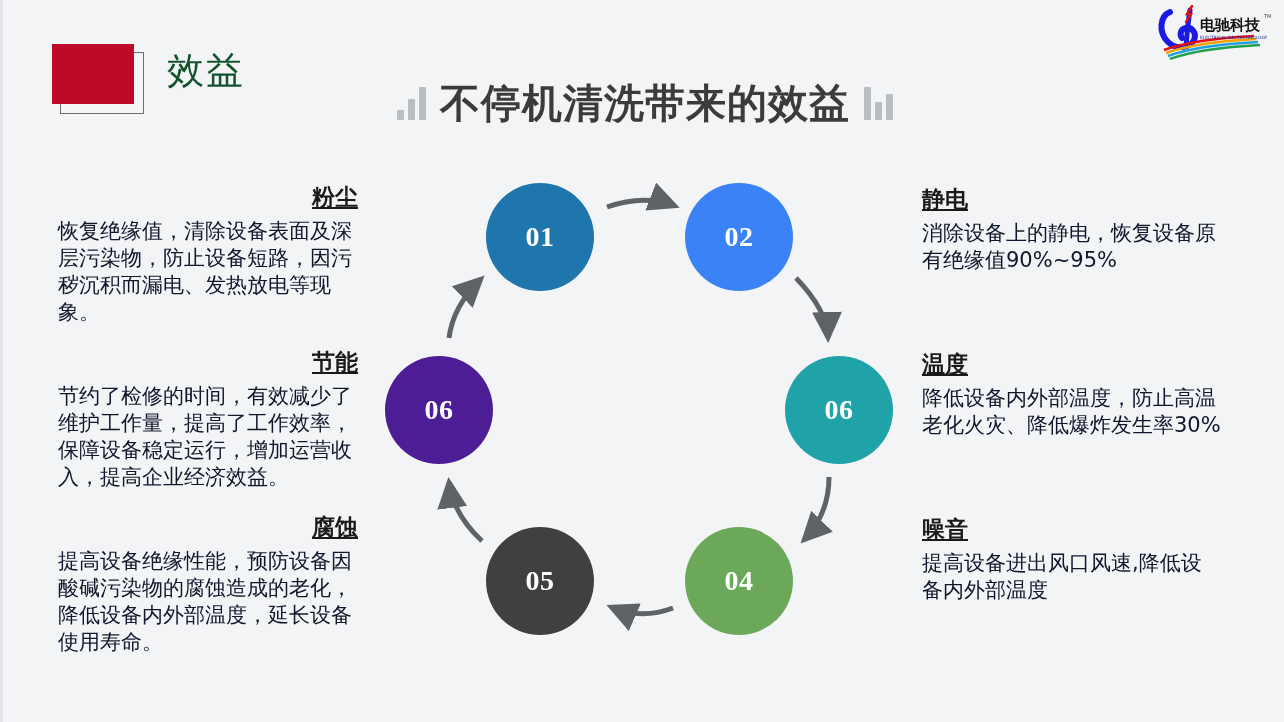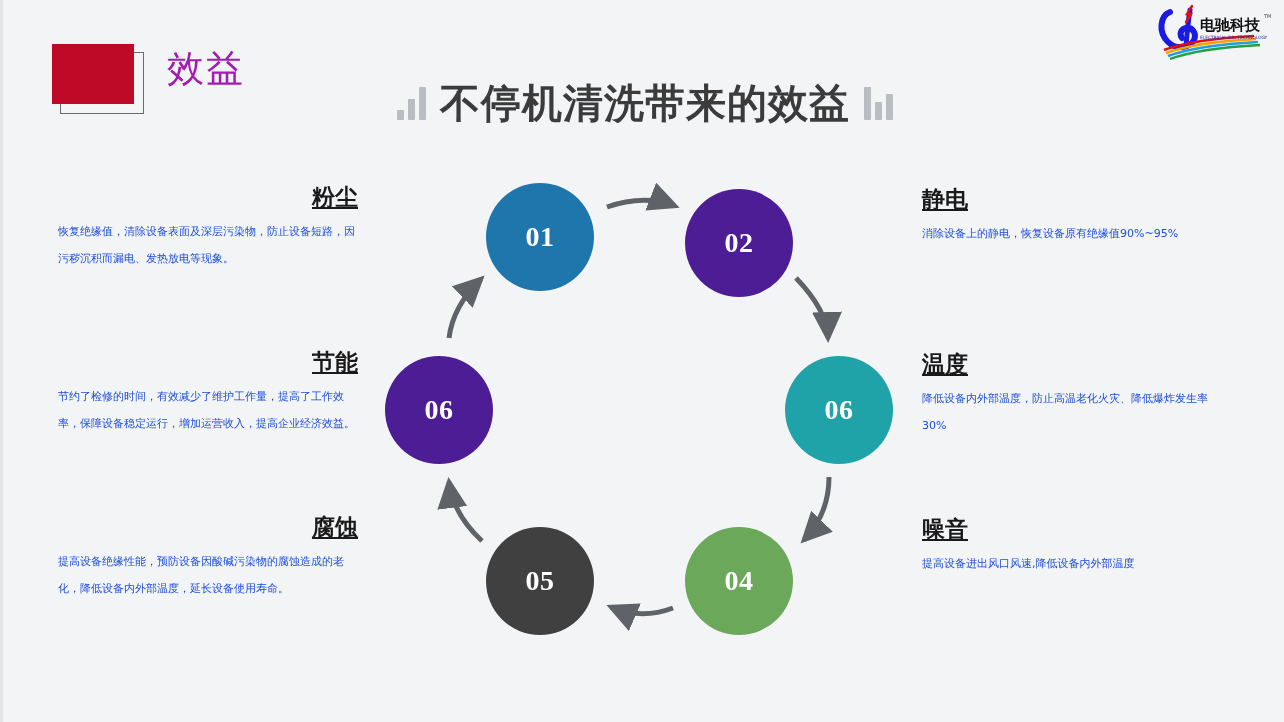--- a/index.html
+++ b/index.html
@@ -14,22 +14,22 @@
 
   
   .edge-line{position:absolute;left:0;top:0;width:3px;height:722px;background:#e2e4e7;}
 
   
   .badge-wrap{position:absolute;left:52px;top:44px;width:100px;height:72px;}
   .badge-outline{position:absolute;left:8px;top:8px;width:82px;height:60px;border:1px solid #6b6b6b;background:transparent;}
   .badge-fill{position:absolute;left:0px;top:0px;width:82px;height:60px;background:#be0a26;}
   .badge-label{
     position:absolute;left:167px;top:47px;
-    font-size:37px;line-height:48px;color:#a21caf;letter-spacing:2px;
-    font-family:Liberation Mono, monospace;
+    font-size:37px;line-height:48px;color:#14532d;letter-spacing:2px;
+    font-family:Liberation Sans, sans-serif;
   }
 
   .title-row{
     position:absolute;left:340px;top:72px;width:610px;height:62px;
     display:flex;align-items:center;justify-content:center;gap:14px;
   }
   .bars{display:flex;align-items:flex-end;gap:4px;height:34px;}
   .bars span{display:block;background:#b9bcc0;width:7px;border-radius:1px;}
   .bars.left span:nth-child(1){height:10px;}
   .bars.left span:nth-child(2){height:21px;}
@@ -46,34 +46,34 @@
   .logo{position:absolute;right:8px;top:2px;width:120px;height:58px;}
 
   
   .cycle{position:absolute;left:379px;top:170px;width:500px;height:482px;}
   .node{
     position:absolute;border-radius:50%;
     display:flex;align-items:center;justify-content:center;
     color:#ffffff;font-size:28px;font-weight:bold;letter-spacing:0.5px;font-family:Liberation Serif, serif;
   }
   .n1{left:107px;top:13px;width:108px;height:108px;background:#1f76ad;}
-  .n2{left:306px;top:19px;width:108px;height:108px;background:#4c1d95;}
+  .n2{left:306px;top:13px;width:108px;height:108px;background:#3b82f6;}
   .n3{left:406px;top:186px;width:108px;height:108px;background:#1fa3a8;}
   .n4{left:306px;top:357px;width:108px;height:108px;background:#6ba85a;}
   .n5{left:107px;top:357px;width:108px;height:108px;background:#404040;}
   .n6{left:6px;top:186px;width:108px;height:108px;background:#4c1d95;}
   .arrows{position:absolute;left:0;top:0;width:500px;height:482px;}
 
   
   .block{position:absolute;width:300px;}
   .block .hd{
     font-size:23px;font-weight:bold;color:#1a1a1a;line-height:30px;margin-bottom:6px;text-decoration:underline;
   }
   .block .bd{
-    font-size:11px;color:#1d4ed8;line-height:27px;
+    font-size:21px;color:#0f172a;line-height:27px;
   }
   .left-block{text-align:left;}
   .left-block .hd{text-align:right;}
   .right-block{text-align:left;}
 
   .b-dust{left:58px;top:182px;}
   .b-save{left:58px;top:347px;}
   .b-corr{left:58px;top:512px;}
   .b-static{left:922px;top:184px;}
   .b-temp{left:922px;top:349px;}

